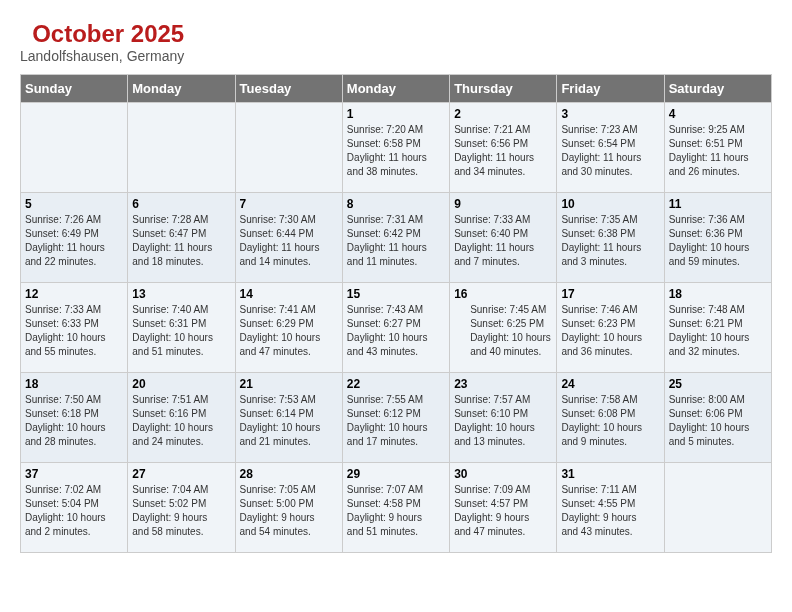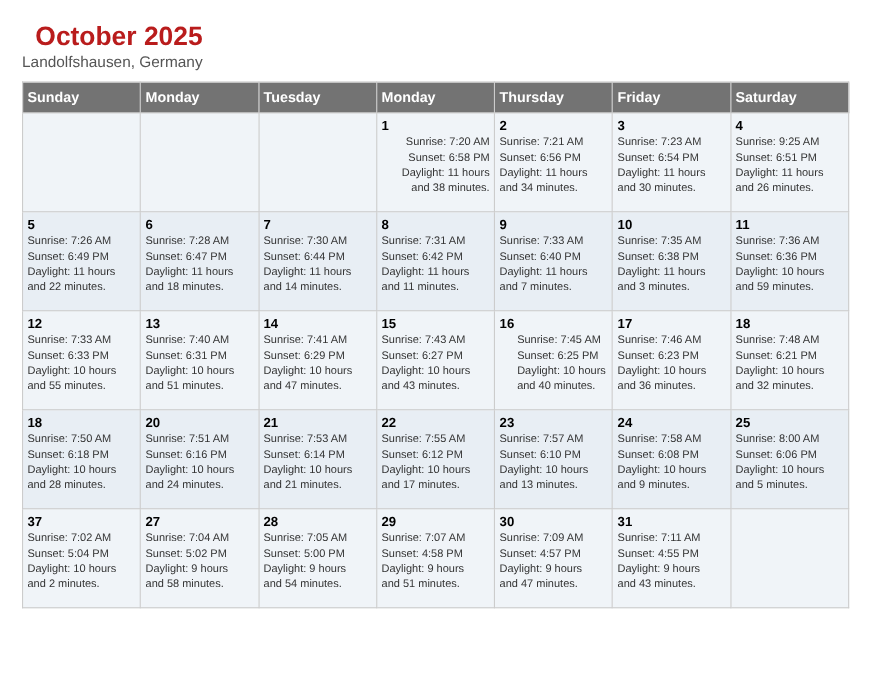--- a/index.html
+++ b/index.html
@@ -106,21 +106,21 @@
         <th>Saturday</th>
       </tr>
   </thead>
   <tbody id="calendar-body">
       <tr>
         <td></td>
         <td></td>
         <td></td>
         <td>
           <span class="day-number">1</span>
-          <div class="day-info" style="white-space: pre-line; text-align: right;">Sunrise: 7:20 AM
+          <div class="day-info" style="white-space: pre-line;">Sunrise: 7:20 AM
 Sunset: 6:58 PM
 Daylight: 11 hours
 and 38 minutes.</div>
         </td>
         <td>
           <span class="day-number">2</span>
           <div class="day-info" style="white-space: pre-line;">Sunrise: 7:21 AM
 Sunset: 6:56 PM
 Daylight: 11 hours
 and 34 minutes.</div>

